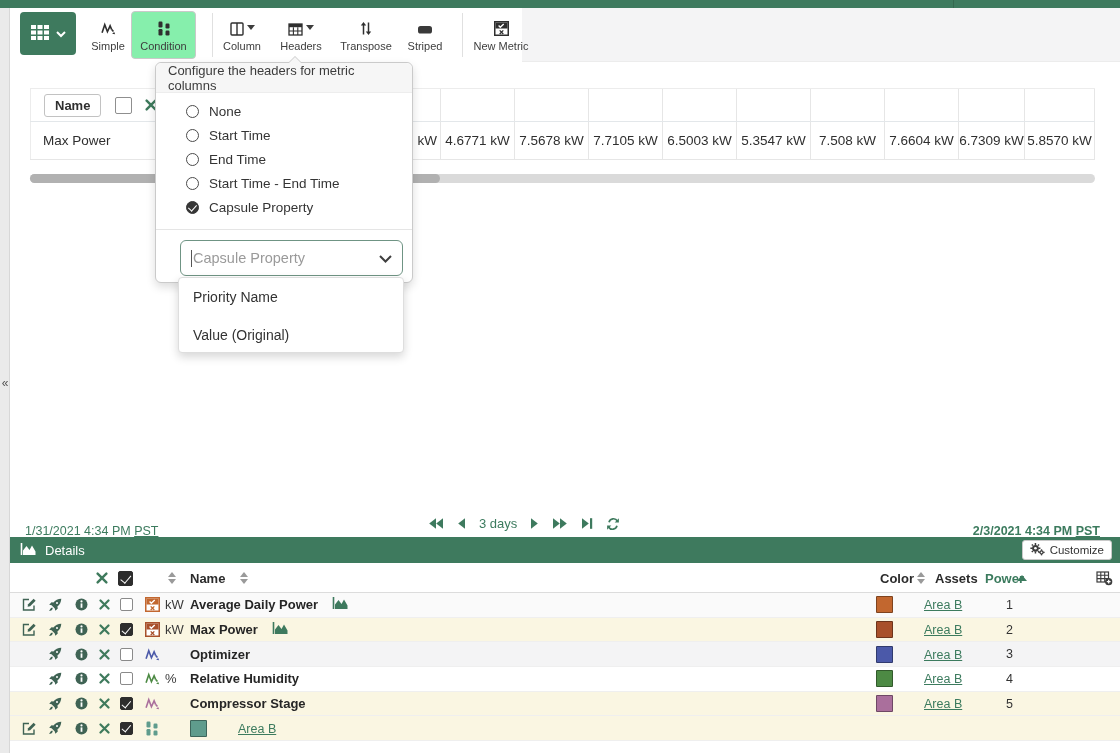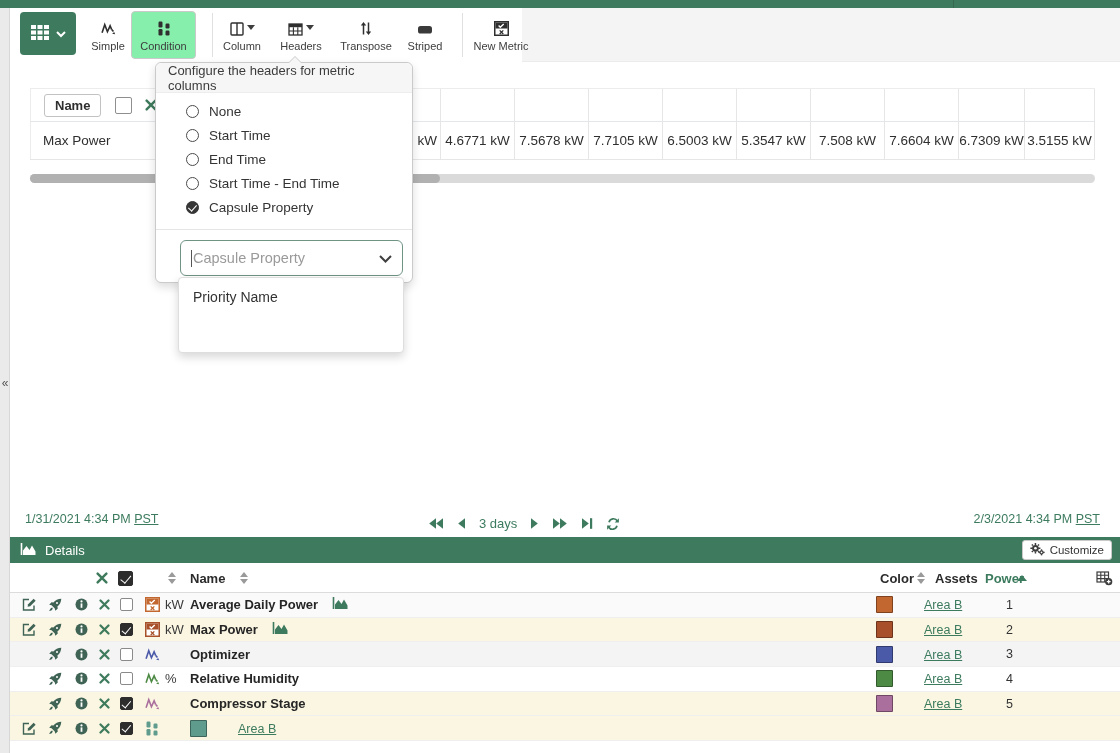--- a/index.html
+++ b/index.html
@@ -62,23 +62,23 @@
   .pop-select { position:absolute; left:24px; top:177px; width:223px; height:36px; border:1.5px solid #6f9484; border-radius:6px; background:#fff; display:flex; align-items:center; padding:0 10px; cursor:pointer; }
   .cursor-bar { width:1px; height:17px; background:#555; margin-right:1px; }
   .pop-select .ph { font-size:14.5px; color:#9a9a9a; flex:1; }
 
   
   .sel-menu { position:absolute; left:178px; top:277px; width:226px; height:76px; background:#fff; border:1px solid #dedede; border-radius:4px; box-shadow:0 4px 10px rgba(0,0,0,.16); z-index:60; }
   .sel-item { height:38px; display:flex; align-items:center; padding:0 14px; font-size:14px; color:#333; cursor:pointer; }
 
   
   .time-bar { position:absolute; left:10px; top:510px; width:1110px; height:27px; background:#fff; }
-  .date { position:absolute; top:2px; font-size:12.5px; color:#3c7b5e;text-align:right; }
+  .date { position:absolute; top:14px; font-size:12.5px; color:#3c7b5e;text-align:right; }
   .date.start { left:15px; }
-  .date.end { right:20px; }
+  .date.end { right:20px;font-weight:bold; }
   .tz-link { text-decoration:underline; cursor:pointer; color:#3c7b5e; }
   .range-ctrls { position:absolute; left:418px; top:0; height:27px; display:flex; align-items:center; gap:13px; }
   .nav-btn { display:inline-flex; align-items:center; cursor:pointer; }
   .range-lbl { font-size:13px; color:#3c7b5e; }
 
   
   .details-bar { position:absolute; left:10px; top:537px; width:1110px; height:26px; background:#3e7a5e; display:flex; align-items:center; }
   .details-title { display:flex; align-items:center; gap:7px; margin-left:10px; color:#fff; font-size:13px; }
   .customize-btn { position:absolute; right:8px; top:3px; height:20px; background:#fff; border:1px solid #c9c9c9; border-radius:3px; display:flex; align-items:center; gap:5px; padding:0 7px; font-size:11.5px; color:#333; cursor:pointer; }
 
@@ -263,21 +263,21 @@
       <div class="mt-cell c-name" style="padding-left:12px;">Max Power</div>
       <div class="mt-cell c-val partial">kW</div>
       <div class="mt-cell c-val">4.6771 kW</div>
       <div class="mt-cell c-val">7.5678 kW</div>
       <div class="mt-cell c-val">7.7105 kW</div>
       <div class="mt-cell c-val">6.5003 kW</div>
       <div class="mt-cell c-val">5.3547 kW</div>
       <div class="mt-cell c-val">7.508 kW</div>
       <div class="mt-cell c-val">7.6604 kW</div>
       <div class="mt-cell c-val w66">6.7309 kW</div>
-      <div class="mt-cell c-val w71">3.5155 kW</div>
+      <div class="mt-cell c-val w71">5.8570 kW</div>
     </div>
   </div>
 
   <div class="hscroll">
       <div class="thumb"></div>
     </div>
 
   <div class="popover">
     <div class="arrow-outer"></div>
     <div class="arrow-inner"></div>
@@ -309,20 +309,21 @@
       <span class="cursor-bar"></span>
       <span class="ph">Capsule Property</span>
       <span><svg width="13" height="8" viewBox="0 0 13 8">
             <path d="M1 1l5.5 5.5L12 1" stroke="#3f3f3f" stroke-width="2" fill="none"></path>
           </svg></span>
     </div>
   </div>
 
   <div class="sel-menu">
     <div class="sel-item">Priority Name</div>
+    <div class="sel-item">Value (Original)</div>
   </div>
 
   <div class="time-bar">
     <div class="date start"><span>1/31/2021 4:34 PM</span> <span class="tz-link">PST</span></div>
     <div class="range-ctrls">
       <span class="nav-btn">
           <svg width="16" height="13" viewBox="0 0 16 13" fill="#3e7a5e">
             <path d="M8 1.2v10.6L1.2 6.5z"></path>
             <path d="M15 1.2v10.6L8.2 6.5z"></path>
           </svg>

